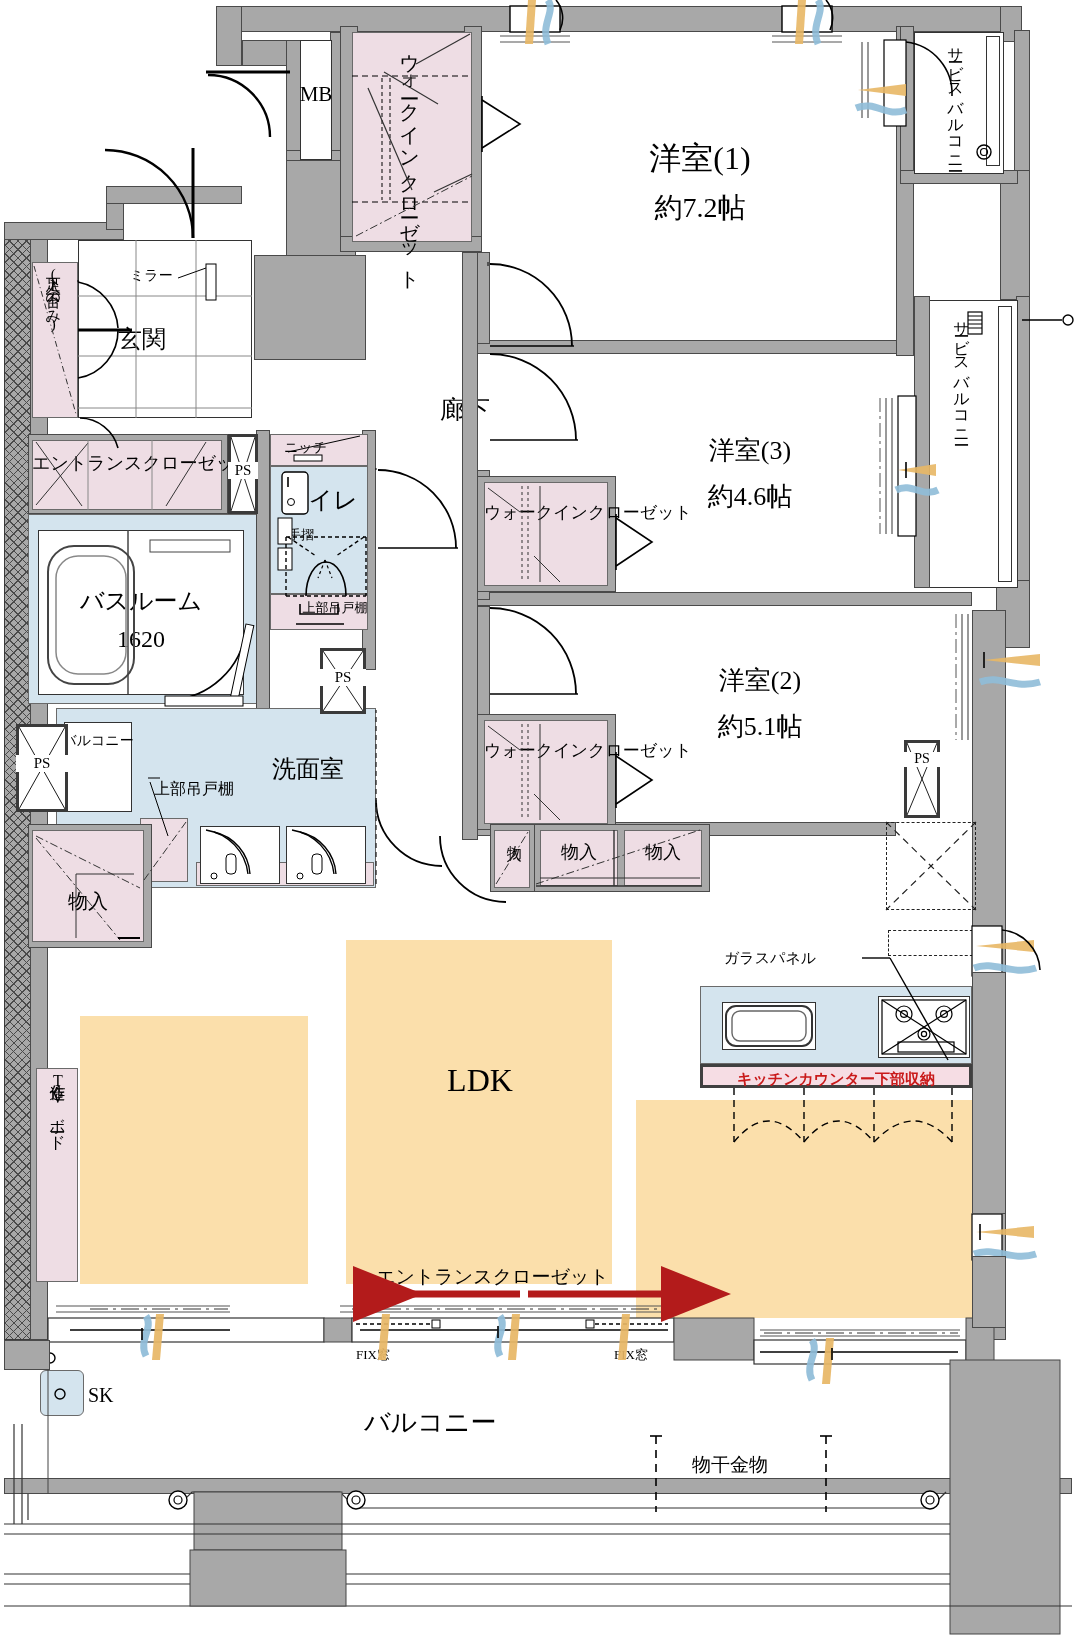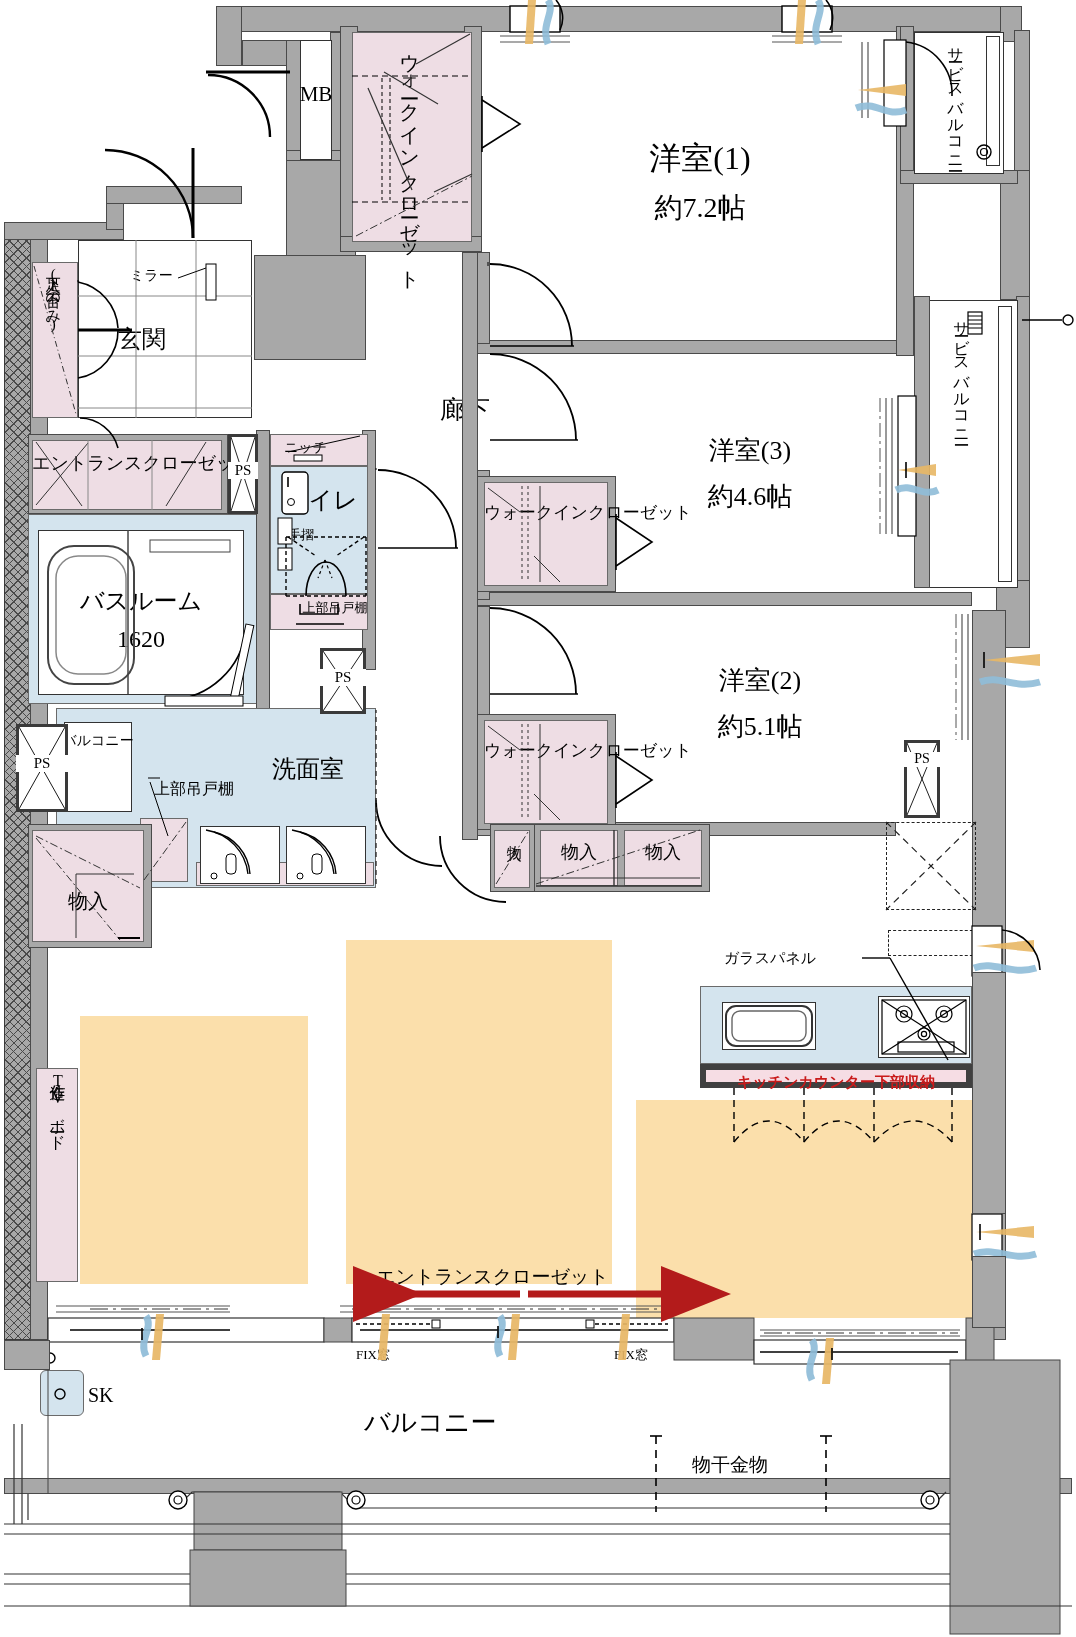--- a/index.html
+++ b/index.html
@@ -16,21 +16,21 @@
   .ctr{text-align:center;}
   .ps{position:absolute;background:#fff;border:3px solid #3a3a3a;box-sizing:border-box;}
   .hatch{position:absolute;
      background:
        repeating-linear-gradient(45deg, transparent 0 5px, #4a4a4a 5px 6px),
        repeating-linear-gradient(-45deg, transparent 0 5px, #4a4a4a 5px 6px),
        #a8a8a8;
      border:1px solid #3a3a3a;box-sizing:border-box;}
   .dash{position:absolute;border:1px dashed #222;box-sizing:border-box;}
   svg.ov{position:absolute;left:0;top:0;width:1076px;height:1637px;pointer-events:none;}
-  .redlab{position:absolute;background:#f6dde4;border:6px solid #404040;color:#c91a1a;font-weight:bold;
+  .redlab{position:absolute;background:#f6dde4;border:3px solid #404040;color:#c91a1a;font-weight:bold;
      font-family:"DejaVu Sans","Liberation Sans",sans-serif;box-sizing:border-box;text-align:center;}
 </style>
 </head>
 <body>
 
 <div id="plan">
 
   <div class="wall" style="left:216px;top:6px;width:798px;height:26px;"></div>
   <div class="wall" style="left:216px;top:6px;width:26px;height:60px;"></div>
   <div class="wall" style="left:242px;top:40px;width:60px;height:26px;"></div>
@@ -177,20 +177,21 @@
   <div class="lbl ctr vert" style="left:505px;top:834px;font-size:15px;"><span>物入</span></div>
   <div class="wall" style="left:534px;top:824px;width:176px;height:68px;"></div>
   <div class="pink" style="left:540px;top:830px;width:78px;height:56px;"></div>
   <div class="lbl ctr" style="left:540px;top:842px;width:78px;font-size:18px;"><span>物入</span></div>
   <div class="pink" style="left:624px;top:830px;width:78px;height:56px;"></div>
   <div class="lbl ctr" style="left:624px;top:842px;width:78px;font-size:18px;"><span>物入</span></div>
 
   <div class="orange" style="left:80px;top:1016px;width:228px;height:268px;"></div>
   <div class="orange" style="left:346px;top:940px;width:266px;height:344px;"></div>
   <div class="orange" style="left:636px;top:1100px;width:340px;height:218px;"></div>
+  <div class="lbl ctr" style="left:366px;top:1062px;width:228px;font-size:32px;"><span>LDK</span></div>
 
   <div class="pink" style="left:36px;top:1068px;width:42px;height:214px;"></div>
   <div class="lbl vert" style="left:48px;top:1072px;font-size:16px;"><span>造作TVボード</span></div>
 
   <div class="blue" style="left:700px;top:986px;width:272px;height:78px;"></div>
   <div class="white" style="left:722px;top:1002px;width:94px;height:48px;"></div>
   <div class="white" style="left:878px;top:996px;width:92px;height:62px;"></div>
   <div class="redlab" style="left:700px;top:1064px;width:272px;height:24px;font-size:15px;line-height:24px;"><span>キッチンカウンター下部収納</span></div>
   <div class="lbl" style="left:724px;top:950px;font-size:15px;"><span>ガラスパネル</span></div>
   <div class="dash" style="left:888px;top:930px;width:90px;height:26px;"></div>

